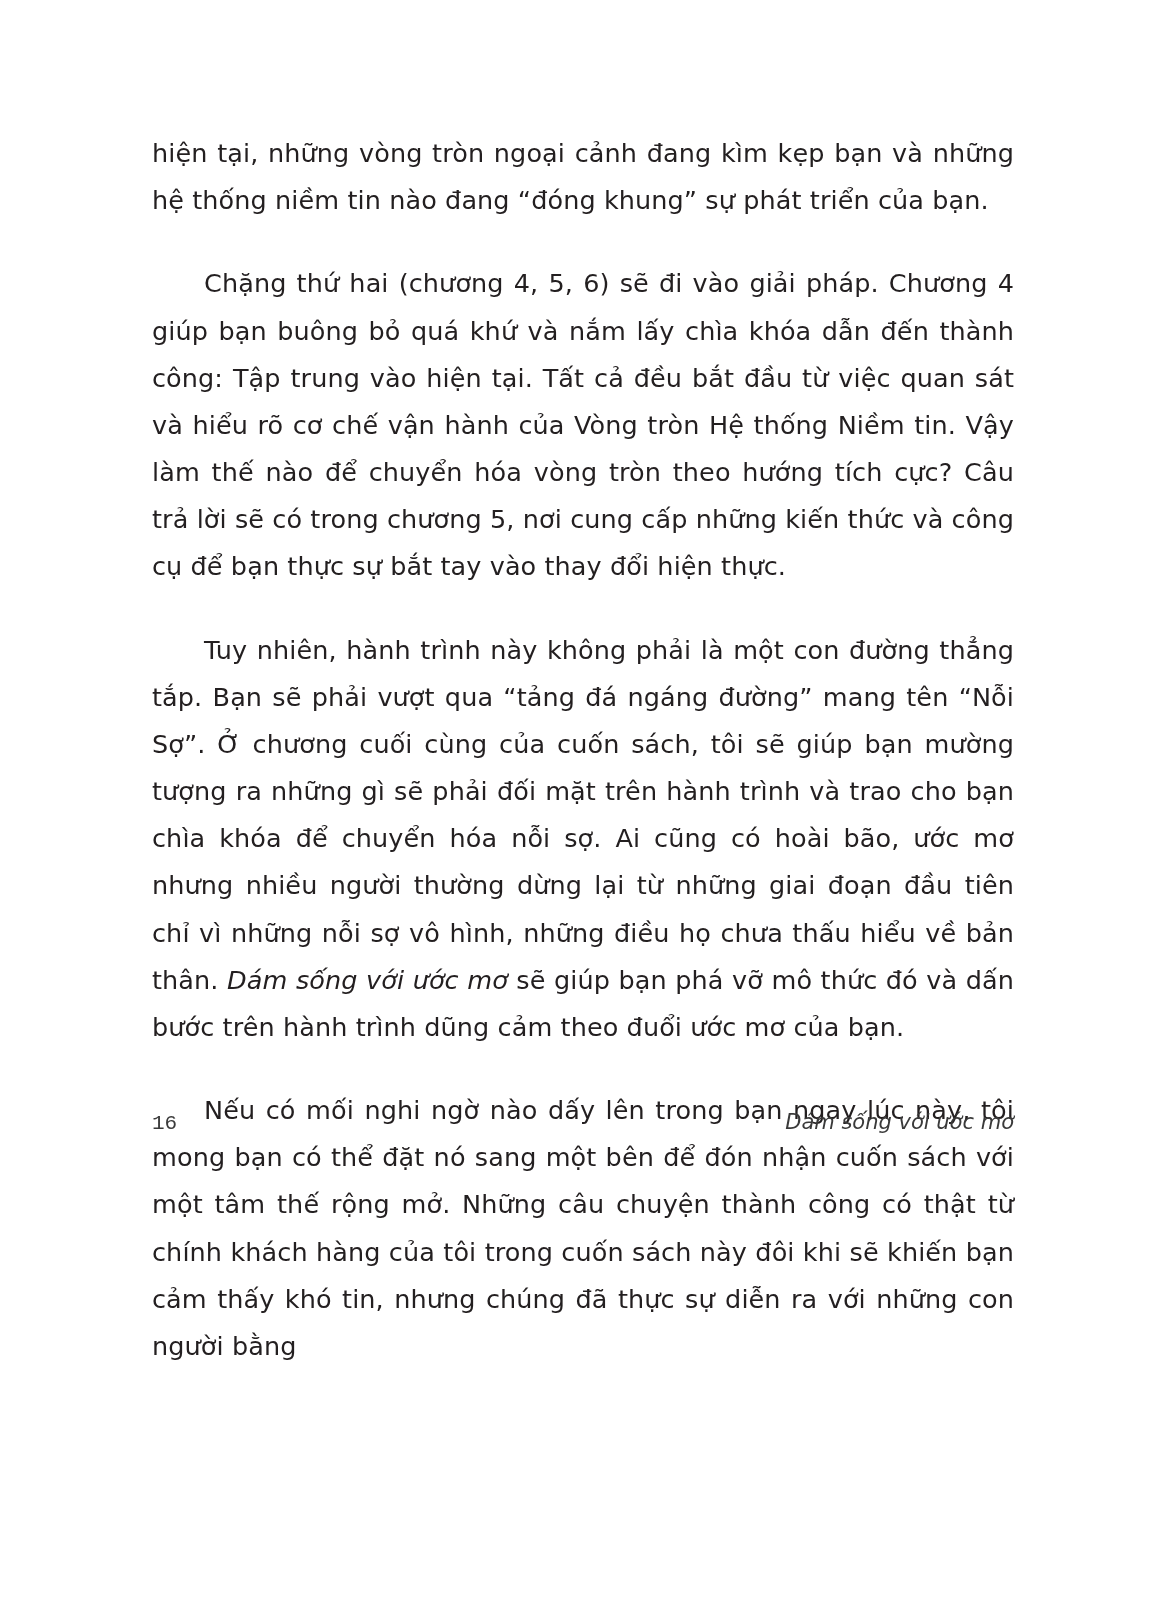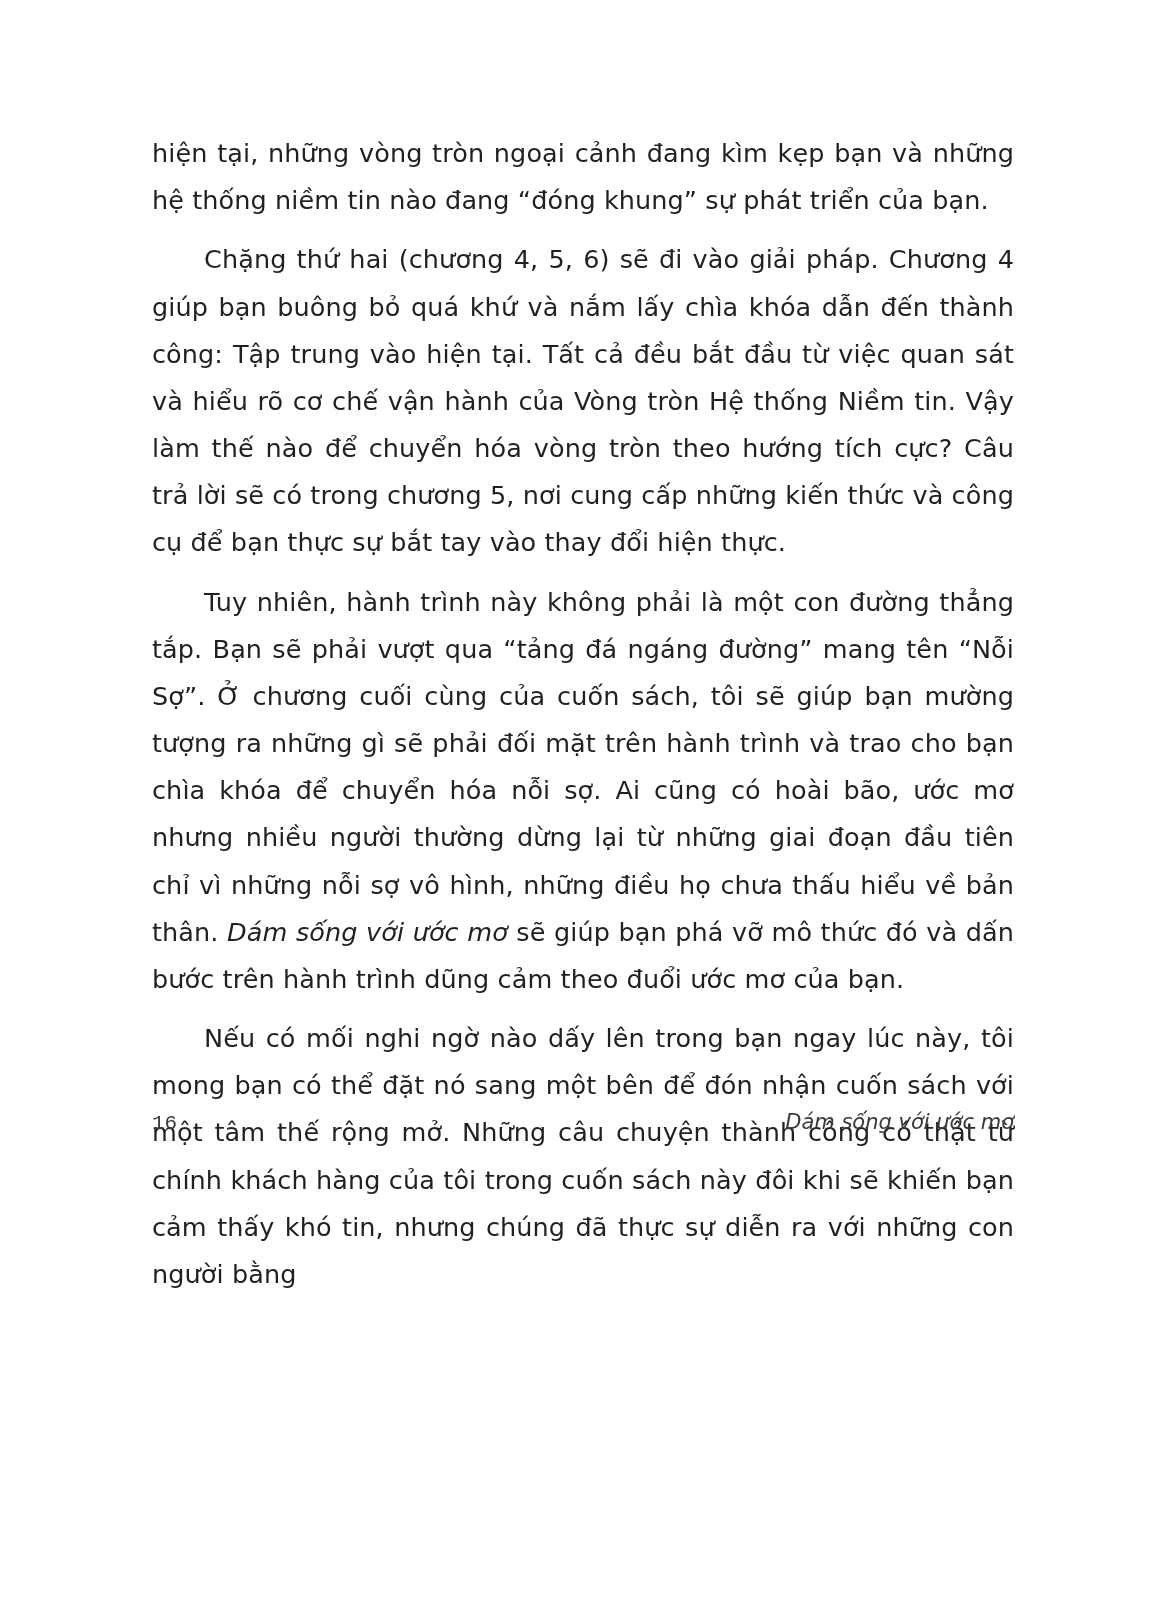--- a/index.html
+++ b/index.html
@@ -30,21 +30,21 @@
     color: #231f20;
     letter-spacing: 0.1px;
   }
   .body-text p {
     margin: 0 0 6px 0;
   }
   .body-text p.indent {
     text-indent: 52px;
   }
   .body-text p.gap {
-    margin-top: 12px;
+    margin-top: 36px;
   }
   .italic {
     font-style: italic;
   }
   .footer {
     position: absolute;
     left: 152px;
     right: 152px;
     bottom: 118px;
     display: flex;

